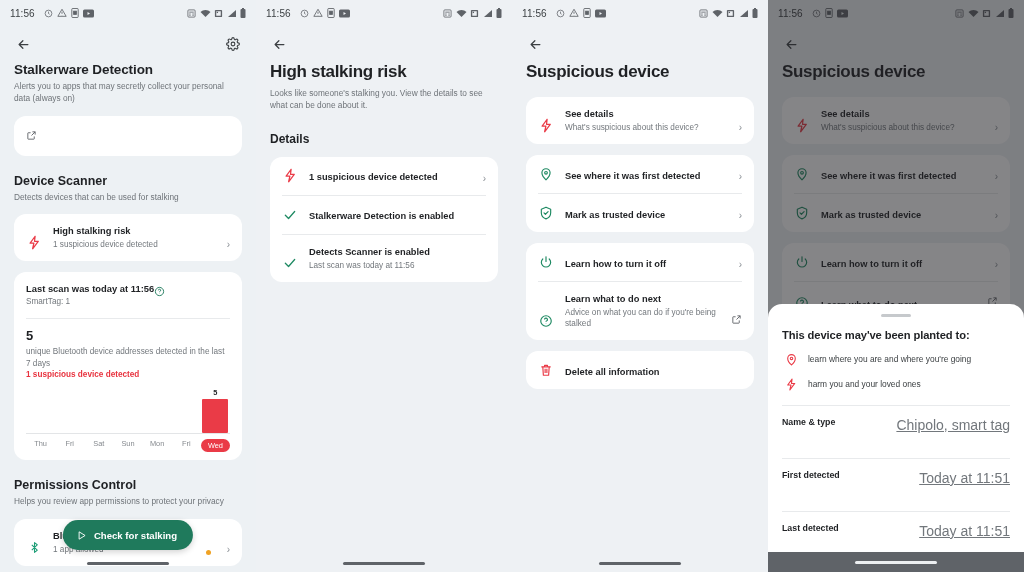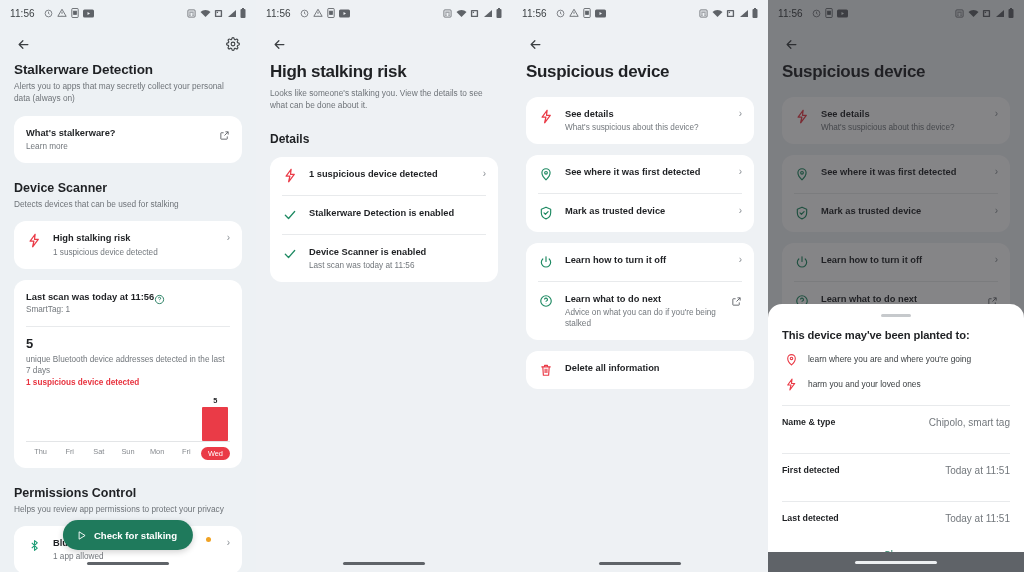--- a/index.html
+++ b/index.html
@@ -64,21 +64,21 @@
     font-size: 12px; font-weight: bold; color: #1f2124;
     margin-top: 20px; margin-bottom: 8px;
   }
 
   
   .card {
     background: #ffffff; border-radius: 12px;
     margin-top: 11px; overflow: hidden;
   }
   .row {
-    display: flex; align-items: flex-start;
+    display: flex; align-items: flex-end;
     padding: 11px 12px; gap: 11px; min-height: 38px; border-radius: 16px;
   }
   .row .ico { width: 16px; height: 16px; flex: 0 0 16px; display:flex; align-items:center; justify-content:center;}
   .row .ico svg { display:block; }
   .row .txt { flex: 1; min-width: 0; }
   .row .t1 {
     font-size: 9.3px; font-weight: bold; color: #1f2124; line-height: 1.3;
   }
   .row .t2 {
     font-size: 8.2px; color: #72777c; line-height: 1.35; margin-top: 2px;
@@ -144,21 +144,21 @@
     height: 268px;
   }
   .grab { width:30px; height:3px; border-radius:2px; background:#c6c9cc; margin: 2px auto 12px; }
   .sheet h2 { font-size: 11.2px; font-weight:bold; color:#1f2124; letter-spacing:-.1px; }
   .risk { display:flex; align-items:center; gap:10px; margin-top: 11px; padding-left: 2px;}
   .risk .ico { width:14px; height:14px; flex:0 0 14px; display:flex; align-items:center; justify-content:center;}
   .risk .txt { font-size: 8.4px; color:#3c4043; }
   .sheet-hr { height:1px; background:#e8eaec; margin: 14px 0 0; }
   .kv { display:flex; align-items:flex-start; padding: 11px 0; }
   .kv .k { font-size: 8.8px; font-weight:bold; color:#1f2124; flex:1; }
-  .kv .v { font-size: 10px; color:#72777c; }
+  .kv .v { font-size: 14px; color:#72777c;text-decoration:underline; }
   .close-btn {
     text-align:center; color:#1f7a5c; font-weight:normal;
     font-size: 9.6px; padding: 13px 0 0; cursor:pointer;
   }
   .navbar.dark { background:#5f6368; height: 20px; }
   .navbar.dark .nav-pill { background:#eceff1; width: 82px; }
 </style>
 </head>
 <body>
 
@@ -240,24 +240,20 @@
           </svg>
       </div>
     </div>
 
     <div class="content">
       <h1 class="page-title">Stalkerware Detection</h1>
       <div class="section-sub">Alerts you to apps that may secretly collect your personal data (always on)</div>
 
       <div class="card">
         <div class="row">
-          <div class="txt">
-            <div class="t1">What's stalkerware?</div>
-            <div class="t2">Learn more</div>
-          </div>
           <span class="ext"><svg width="11" height="11" viewBox="0 0 24 24" fill="none" stroke="#5f6368" stroke-width="2">
                 <path d="M14 4h6v6M20 4l-8 8"></path>
                 <path d="M18 14v5a1 1 0 0 1-1 1H5a1 1 0 0 1-1-1V7a1 1 0 0 1 1-1h5"></path>
               </svg></span>
         </div>
       </div>
 
       <h2 class="section-head">Device Scanner</h2>
       <div class="section-sub">Detects devices that can be used for stalking</div>
 
@@ -464,21 +460,21 @@
           </div>
         </div>
         <div class="sep"></div>
         <div class="row">
           <span class="ico">
               <svg width="14" height="14" viewBox="0 0 24 24" fill="none" stroke="#1f8a63" stroke-width="2.2" stroke-linecap="round" stroke-linejoin="round">
                 <path d="M4 12.5 9.5 18 20 6"></path>
               </svg>
             </span>
           <div class="txt">
-            <div class="t1">Device Scanner is enabled</div>
+            <div class="t1">Detects Scanner is enabled</div>
             <div class="t2">Last scan was today at 11:56</div>
           </div>
         </div>
       </div>
     </div>
 
     <div class="navbar">
       <div class="nav-pill"></div>
     </div>
   </div>

